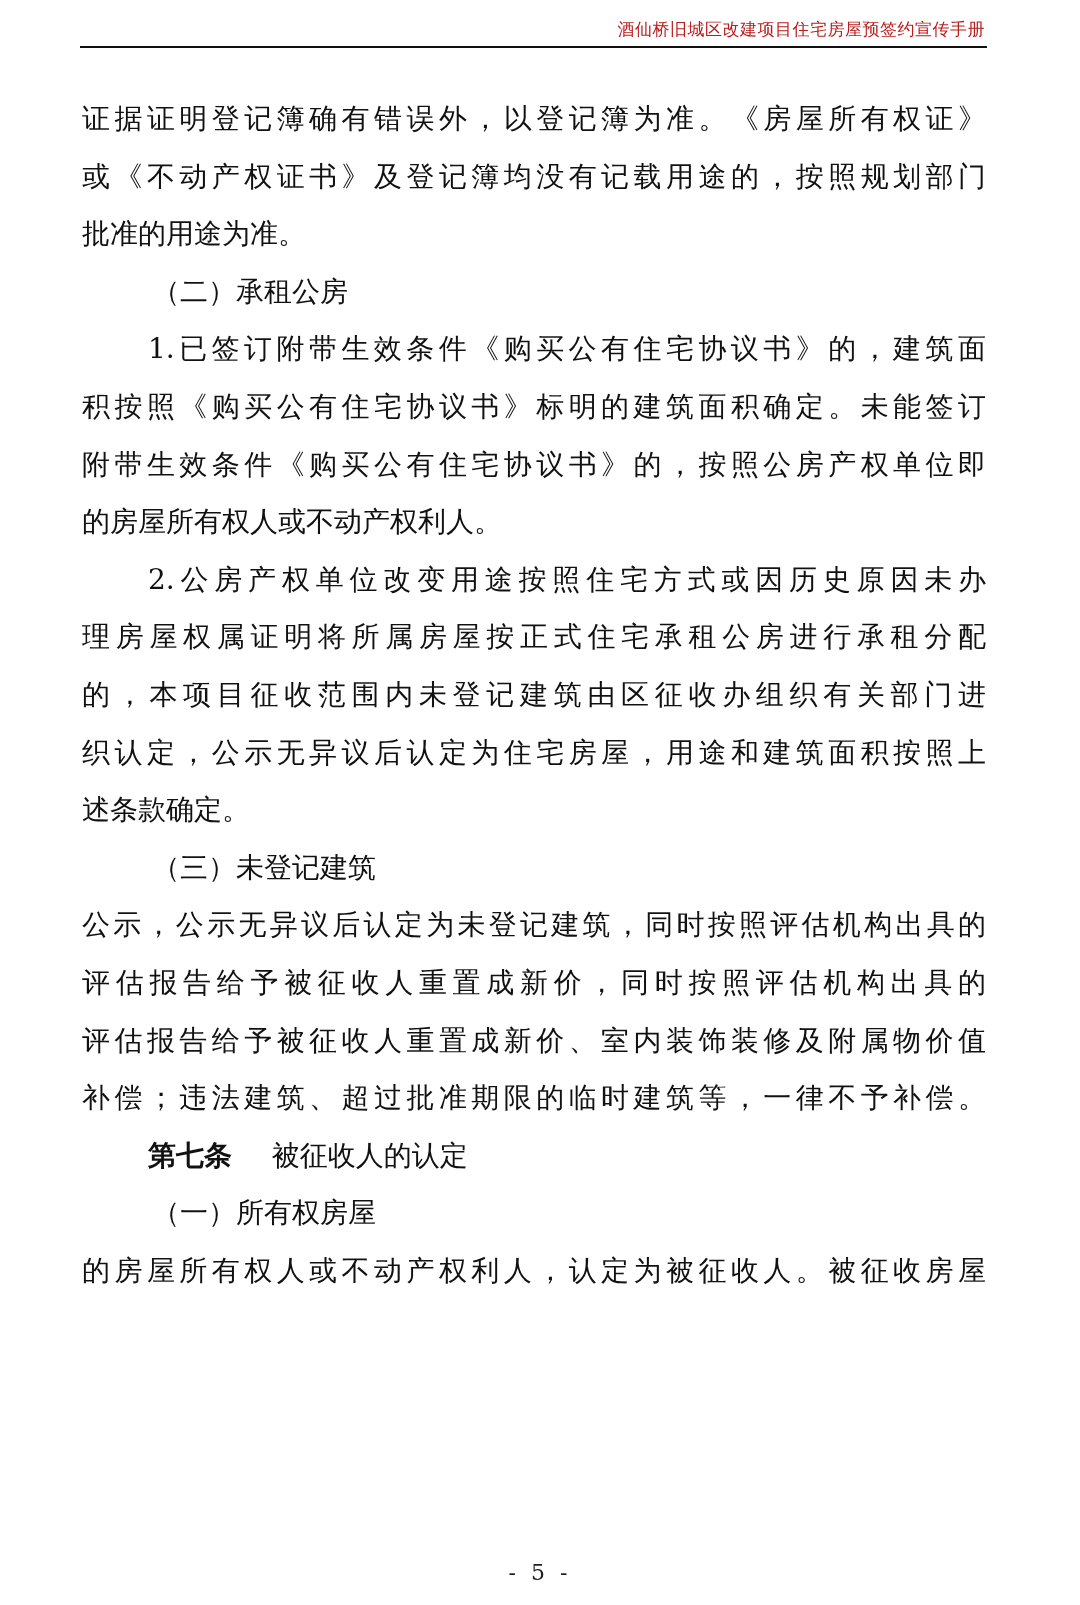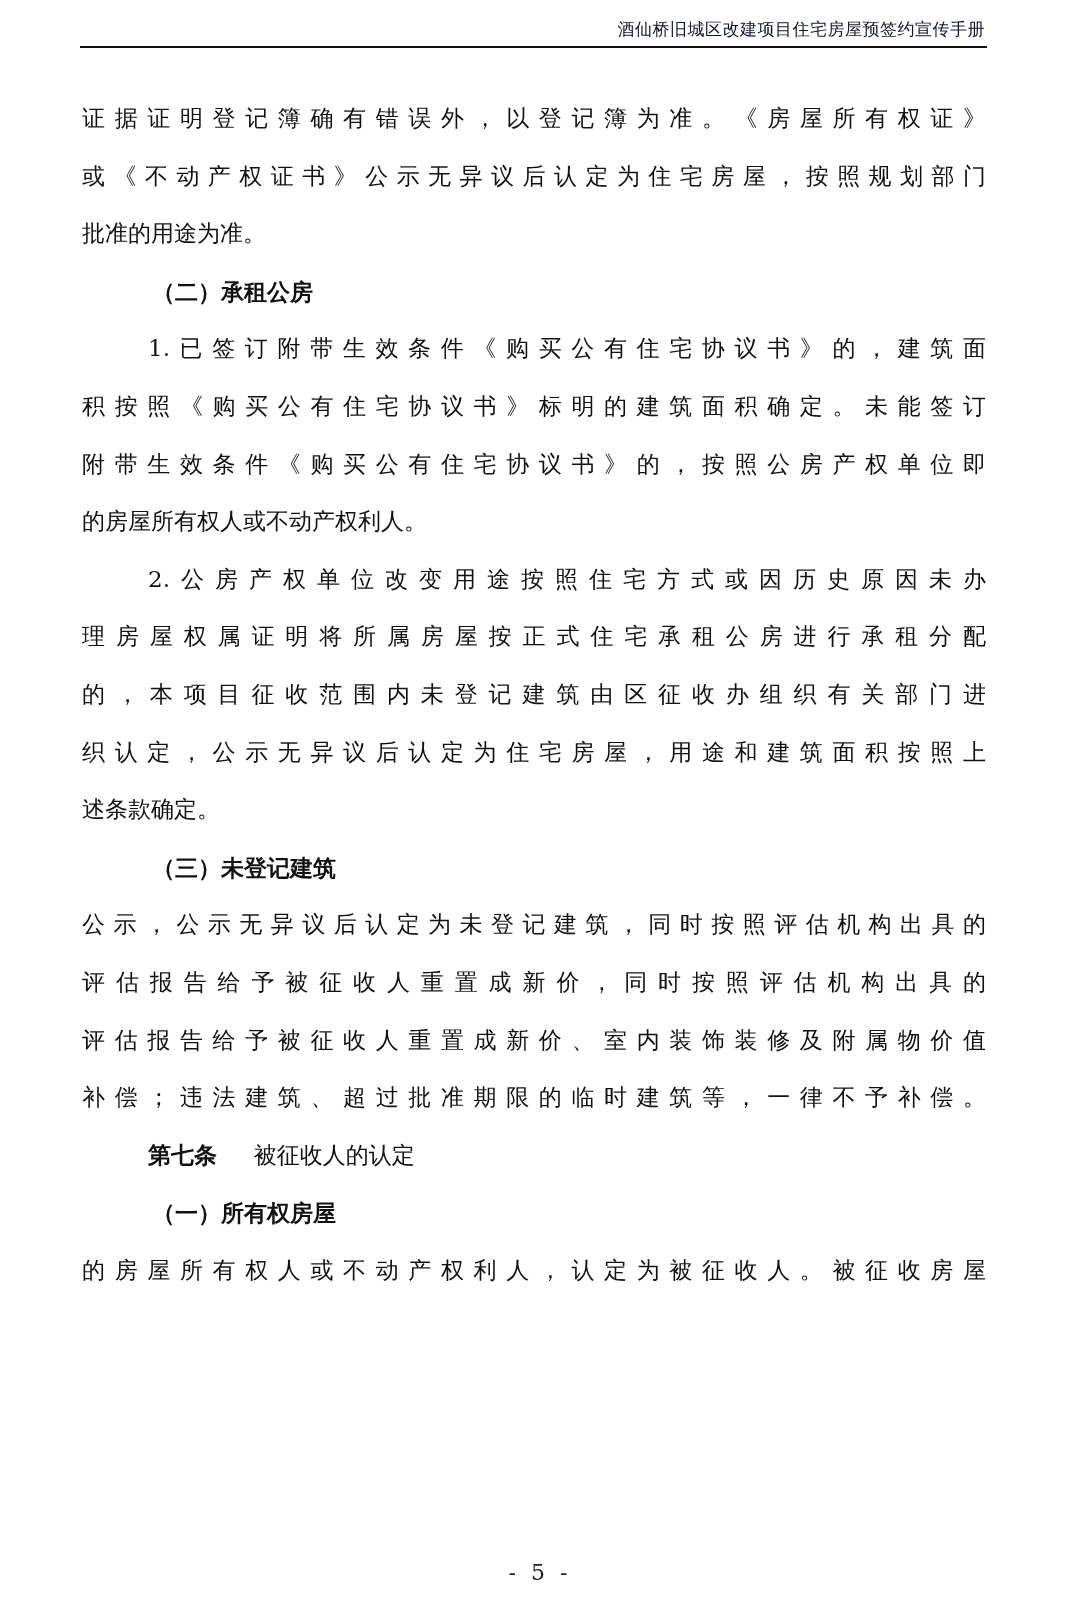--- a/index.html
+++ b/index.html
@@ -1,41 +1,41 @@
 <!DOCTYPE html>
 <html><head>
 <meta charset="utf-8">
 <style>
   html, body { margin: 0; padding: 0; background: #ffffff; }
   body { width: 1080px; height: 1605px; position: relative; overflow: hidden;
          font-family: "DejaVu Serif", "Liberation Serif", serif; color: #111; }
   .header { position: absolute; left: 80px; top: 14px; width: 907px; height: 32px;
             border-bottom: 2px solid #111; }
-  .header-title { position: absolute; right: 2px; top: 4px; font-size: 17px; color: #0f172a;
+  .header-title { position: absolute; right: 2px; top: 4px; font-size: 17px; color: #b91c1c;
                   letter-spacing: 0.5px; white-space: nowrap; }
   .content { position: absolute; left: 82px; top: 90px; width: 904px; }
-  .line { height: 57.6px; line-height: 57.6px; font-size: 23px; white-space: nowrap;
+  .line { height: 57.6px; line-height: 57.6px; font-size: 28px; white-space: nowrap;
           overflow: visible; text-align: justify; text-align-last: justify; }
   .line.last { text-align-last: left; }
   .line.indent { padding-left: 66px; }
-  .line.sub { padding-left: 70px; text-align-last: left; font-weight: bold; }
+  .line.sub { padding-left: 70px; text-align-last: left; }
   .bold { font-weight: bold; font-family: Liberation Sans, sans-serif; }
   .page-num { position: absolute; left: 0; width: 1080px; top: 1560px; text-align: center;
               font-size: 22px; color: #222; letter-spacing: 4px; }
 </style>
 </head>
 <body>
 
 <div class="header">
   <span class="header-title">酒仙桥旧城区改建项目住宅房屋预签约宣传手册</span>
 </div>
 
 <div class="content">
   <div class="line">证据证明登记簿确有错误外，以登记簿为准。《房屋所有权证》</div>
-  <div class="line">或《不动产权证书》公示无异议后认定为住宅房屋，按照规划部门</div>
+  <div class="line">或《不动产权证书》及登记簿均没有记载用途的，按照规划部门</div>
   <div class="line last">批准的用途为准。</div>
 
   <div class="line sub">（二）承租公房</div>
 
   <div class="line indent">1.已签订附带生效条件《购买公有住宅协议书》的，建筑面</div>
   <div class="line">积按照《购买公有住宅协议书》标明的建筑面积确定。未能签订</div>
   <div class="line">附带生效条件《购买公有住宅协议书》的，按照公房产权单位即</div>
   <div class="line last">的房屋所有权人或不动产权利人。</div>
 
   <div class="line indent">2.公房产权单位改变用途按照住宅方式或因历史原因未办</div>

